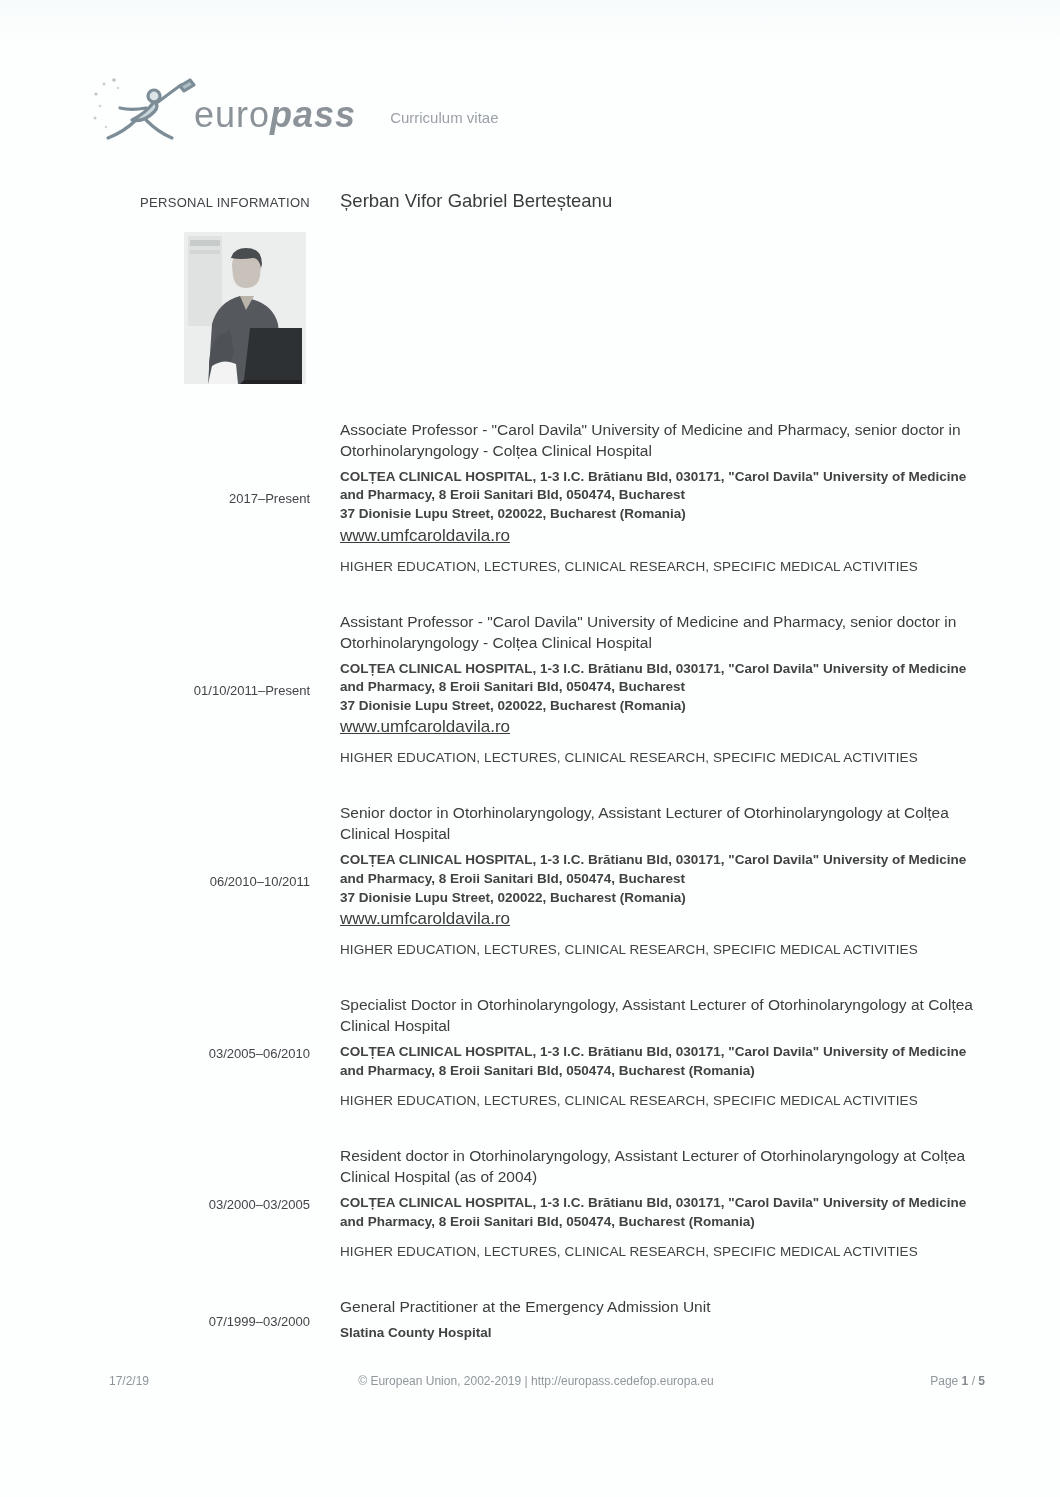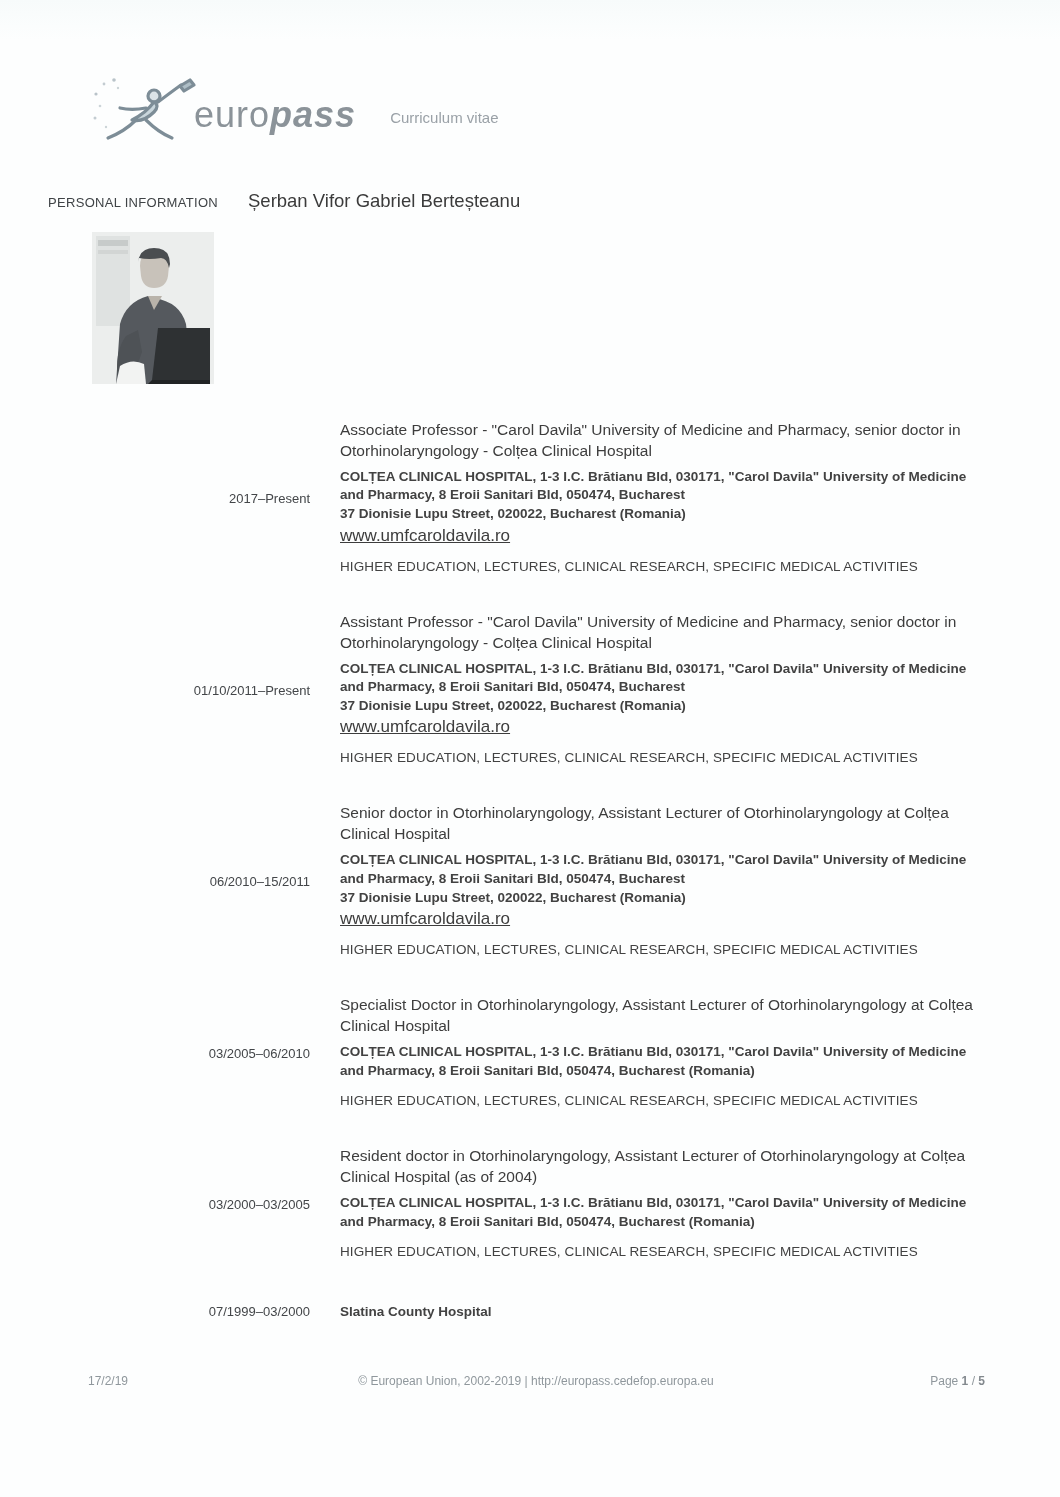--- a/index.html
+++ b/index.html
@@ -18,21 +18,21 @@
   
   .header { position: relative; margin: 72px 0 0 88px; height: 80px; display: flex; align-items: center; }
   .logo { display: flex; align-items: center; }
   .logo-figure { width: 120px; height: 80px; }
   .logo-word { font-size: 36px; color: #8b9399; letter-spacing: 1px; margin-left: -14px; margin-top: 6px; text-align: right; }
   .logo-word .lw-euro { font-weight: 400; }
   .logo-word .lw-pass { font-weight: 700; font-style: italic; }
   .doc-type { font-size: 15px; color: #9aa1a7; margin-left: 34px; margin-top: 10px; }
 
   
-  .row { display: flex; }
+  .row { display: flex; padding-left: 92px; }
   .col-left { width: 218px; text-align: right; flex: 0 0 218px; }
   .col-right { width: 648px; flex: 0 0 648px; margin-left: 30px; }
 
   .section-label { font-size: 13px; color: #3f4346; letter-spacing: 0.3px; }
 
   
   .personal-row { margin-top: 38px; align-items: baseline; }
   .person-name { font-size: 18.5px; color: #3b3b3b; }
 
   .photo-row { margin-top: 20px; }
@@ -51,21 +51,21 @@
   .entry { display: flex; padding-left: 92px; margin-bottom: 38px; align-items: center; }
   .entry-date { font-size: 13px; color: #434649; padding-top: 3px; white-space: nowrap; }
   .entry-title { font-size: 15.5px; line-height: 1.35; color: #3d3d3d; }
   .entry-org { font-size: 13.5px; line-height: 1.38; color: #424242; margin-top: 6px; font-weight: bold; }
   .entry-org .org-line { }
   .entry-link { font-size: 17px; color: #3d3d3d; text-decoration: underline; display: inline-block; margin-top: 2px; }
   .entry-tags { font-size: 13.5px; color: #424242; margin-top: 13px; letter-spacing: 0.1px; }
 
   
   .footer { position: absolute; left: 0; right: 0; top: 1374px; height: 20px; font-size: 12px; color: #8f979c; }
-  .footer-date { position: absolute; left: 88px; top: 0; text-align: center; }
+  .footer-date { position: absolute; left: 109px; top: 0; text-align: center; }
   .footer-copy { position: absolute; left: 0; right: 0; top: 0; text-align: center; padding-left: 12px; }
   .footer-page { position: absolute; right: 75px; top: 0; }
   .footer-page .pg-num { font-weight: 700; color: #83898e; }
 </style>
 </head>
 <body>
 
 <div class="page">
 
   <div class="header">
@@ -144,21 +144,21 @@
           </div><span class="entry-link">www.umfcaroldavila.ro</span><div class="entry-tags">HIGHER EDUCATION, LECTURES, CLINICAL RESEARCH, SPECIFIC MEDICAL ACTIVITIES</div></div>
       </div>
       <div class="entry">
         <div class="col-left entry-date">01/10/2011–Present</div>
         <div class="col-right"><div class="entry-title">Assistant Professor - "Carol Davila" University of Medicine and Pharmacy, senior doctor in Otorhinolaryngology - Colțea Clinical Hospital</div><div class="entry-org">
             <div class="org-line">COLȚEA CLINICAL HOSPITAL, 1-3 I.C. Brătianu Bld, 030171, "Carol Davila" University of Medicine and Pharmacy, 8 Eroii Sanitari Bld, 050474, Bucharest</div>
             <div class="org-line">37 Dionisie Lupu Street, 020022, Bucharest (Romania)</div>
           </div><span class="entry-link">www.umfcaroldavila.ro</span><div class="entry-tags">HIGHER EDUCATION, LECTURES, CLINICAL RESEARCH, SPECIFIC MEDICAL ACTIVITIES</div></div>
       </div>
       <div class="entry">
-        <div class="col-left entry-date">06/2010–15/2011</div>
+        <div class="col-left entry-date">06/2010–10/2011</div>
         <div class="col-right"><div class="entry-title">Senior doctor in Otorhinolaryngology, Assistant Lecturer of Otorhinolaryngology at Colțea Clinical Hospital</div><div class="entry-org">
             <div class="org-line">COLȚEA CLINICAL HOSPITAL, 1-3 I.C. Brătianu Bld, 030171, "Carol Davila" University of Medicine and Pharmacy, 8 Eroii Sanitari Bld, 050474, Bucharest</div>
             <div class="org-line">37 Dionisie Lupu Street, 020022, Bucharest (Romania)</div>
           </div><span class="entry-link">www.umfcaroldavila.ro</span><div class="entry-tags">HIGHER EDUCATION, LECTURES, CLINICAL RESEARCH, SPECIFIC MEDICAL ACTIVITIES</div></div>
       </div>
       <div class="entry">
         <div class="col-left entry-date">03/2005–06/2010</div>
         <div class="col-right">
           <div class="entry-title">Specialist Doctor in Otorhinolaryngology, Assistant Lecturer of Otorhinolaryngology at Colțea Clinical Hospital</div>
           <div class="entry-org">
@@ -173,20 +173,21 @@
           <div class="entry-title">Resident doctor in Otorhinolaryngology, Assistant Lecturer of Otorhinolaryngology at Colțea Clinical Hospital (as of 2004)</div>
           <div class="entry-org">
             <div class="org-line">COLȚEA CLINICAL HOSPITAL, 1-3 I.C. Brătianu Bld, 030171, "Carol Davila" University of Medicine and Pharmacy, 8 Eroii Sanitari Bld, 050474, Bucharest (Romania)</div>
           </div>
           <div class="entry-tags">HIGHER EDUCATION, LECTURES, CLINICAL RESEARCH, SPECIFIC MEDICAL ACTIVITIES</div>
         </div>
       </div>
       <div class="entry">
         <div class="col-left entry-date">07/1999–03/2000</div>
         <div class="col-right">
+          <div class="entry-title">General Practitioner at the Emergency Admission Unit</div>
           <div class="entry-org">
             <div class="org-line">Slatina County Hospital</div>
           </div>
         </div>
       </div>
     </div>
 
   <div class="footer">
     <div class="footer-date">17/2/19</div>
     <div class="footer-copy">© European Union, 2002-2019 | http://europass.cedefop.europa.eu</div>

